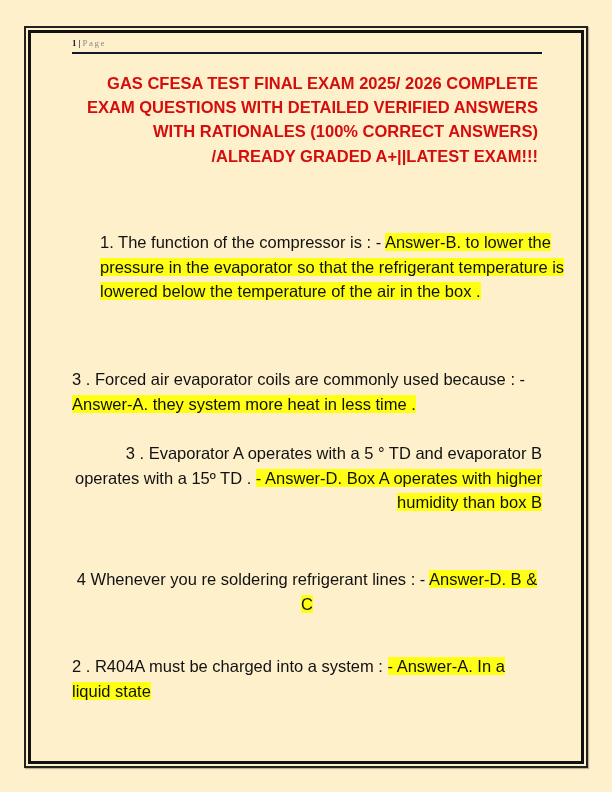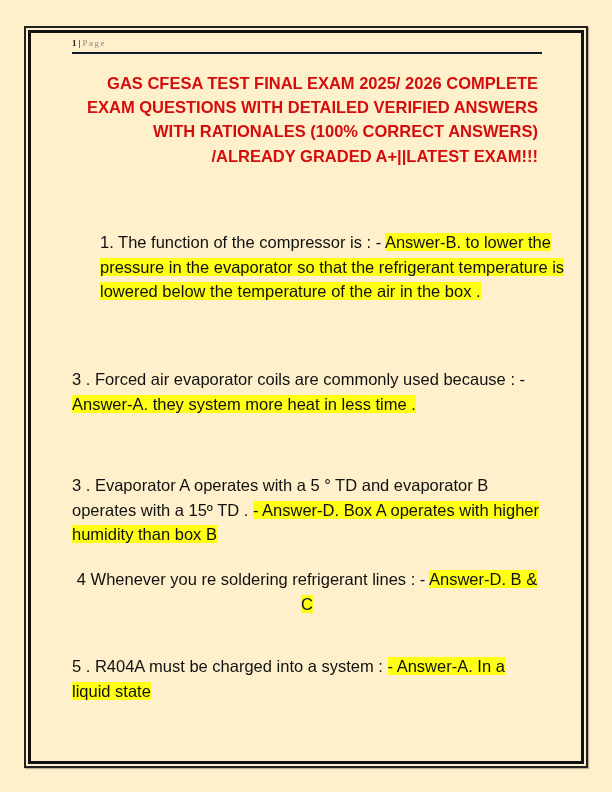--- a/index.html
+++ b/index.html
@@ -93,23 +93,23 @@
 <div class="title">GAS CFESA TEST FINAL EXAM 2025/ 2026 COMPLETE EXAM QUESTIONS WITH DETAILED VERIFIED ANSWERS WITH RATIONALES (100% CORRECT ANSWERS) /ALREADY GRADED A+||LATEST EXAM!!!</div>
 
 <div class="qa" style="top:230px;margin-left:28px;">
   <span>1. The function of the compressor is : - </span><span class="hl">Answer-B. to lower the pressure in the evaporator so that the refrigerant temperature is lowered below the temperature of the air in the box .</span>
 </div>
 
 <div class="qa" style="top:367px;">
   <span>3 . Forced air evaporator coils are commonly used because : - </span><span class="hl">Answer-A. they system more heat in less time .</span>
 </div>
 
-<div class="qa" style="top:473px;">
+<div class="qa" style="top:441px;text-align:right;">
   <span>3 . Evaporator A operates with a 5 ° TD and evaporator B operates with a 15º TD . </span><span class="hl">- Answer-D. Box A operates with higher humidity than box B</span>
 </div>
 
 <div class="qa" style="top:567px;text-align:center;">
   <span>4 Whenever you re soldering refrigerant lines : - </span><span class="hl">Answer-D. B &amp; C</span>
 </div>
 
 <div class="qa" style="top:654px;">
-  <span>5 . R404A must be charged into a system : </span><span class="hl">- Answer-A. In a liquid state</span>
+  <span>2 . R404A must be charged into a system : </span><span class="hl">- Answer-A. In a liquid state</span>
 </div>
 
 </body></html>

